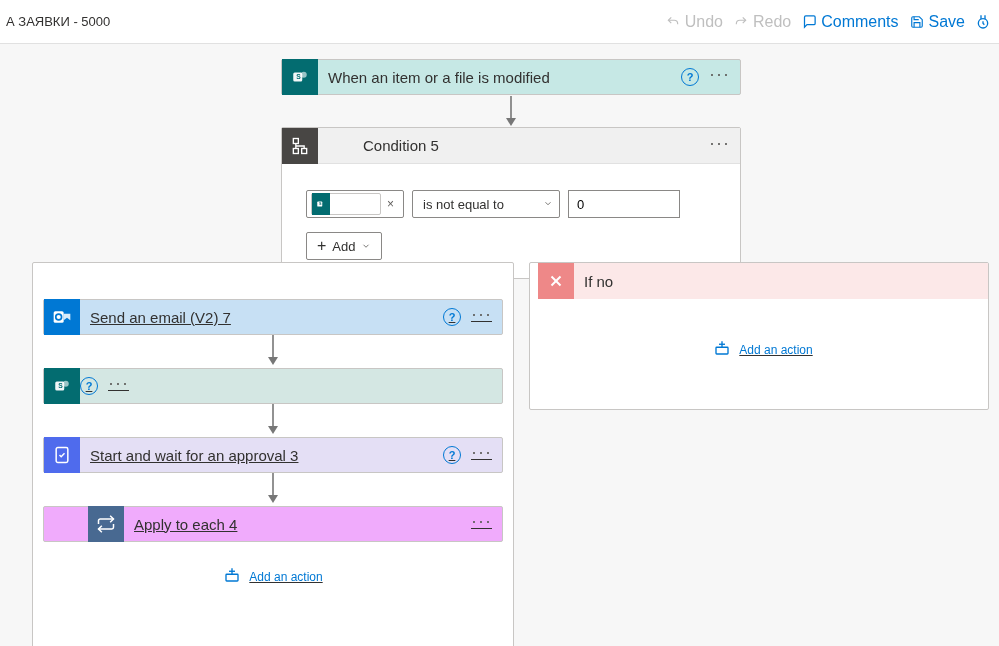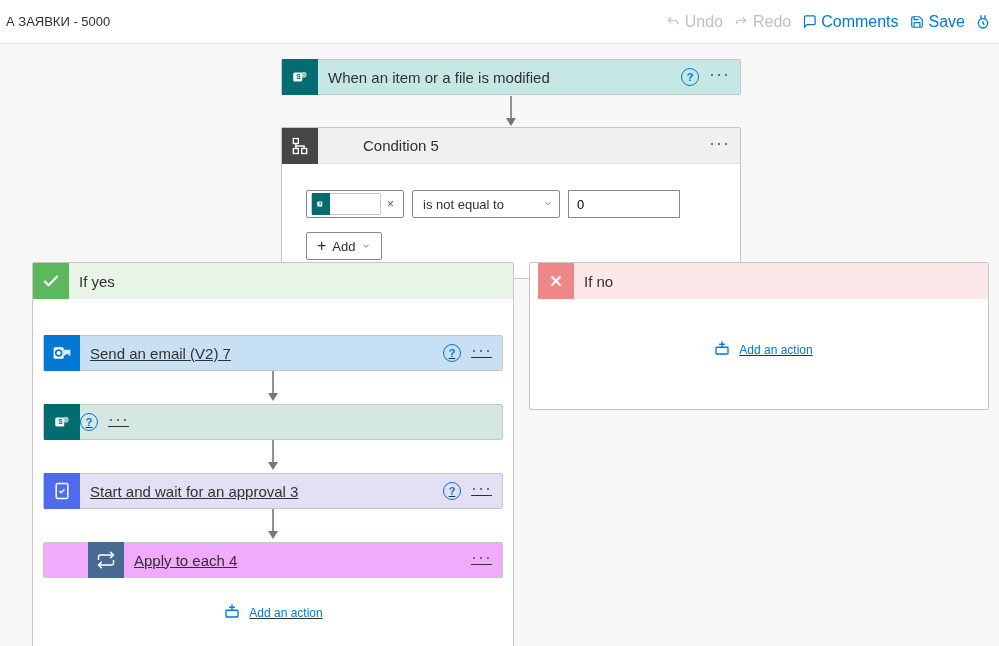--- a/index.html
+++ b/index.html
@@ -182,28 +182,20 @@
         <span>
           <svg width="10" height="10" viewBox="0 0 24 24" fill="none" stroke="#605e5c" stroke-width="2">
               <polyline points="6 9 12 15 18 9"></polyline>
             </svg>
         </span>
       </div>
     </div>
   </div>
 
   <div class="branch" style="left:32px; top:218px; width:482px; height:398px;">
-    <div class="branch-head" style="background:#e8f4e8;">
-      <div class="bh-icon" style="background:#5cb85c;">
-        <svg width="20" height="20" viewBox="0 0 24 24" fill="none" stroke="#fff" stroke-width="2.5">
-            <polyline points="20 6 9 17 4 12"></polyline>
-          </svg>
-      </div>
-      <div class="step-title">If yes</div>
-    </div>
     <div class="branch-body" id="yes-body">
 
     <div style="height: 26px;"></div>
         <div class="mini-step" style="background: rgb(199, 224, 244);">
           <div class="step-icon" style="background:#0078d4;">
             <svg width="20" height="20" viewBox="0 0 24 24">
               <rect x="2" y="5" width="12" height="14" rx="2" fill="#fff"></rect>
               <circle cx="8" cy="12" r="3.5" fill="none" stroke="#0078d4" stroke-width="2"></circle>
               <path d="M14 8h8v8l-4-3-4 3z" fill="#fff" opacity="0.85"></path>
             </svg>

